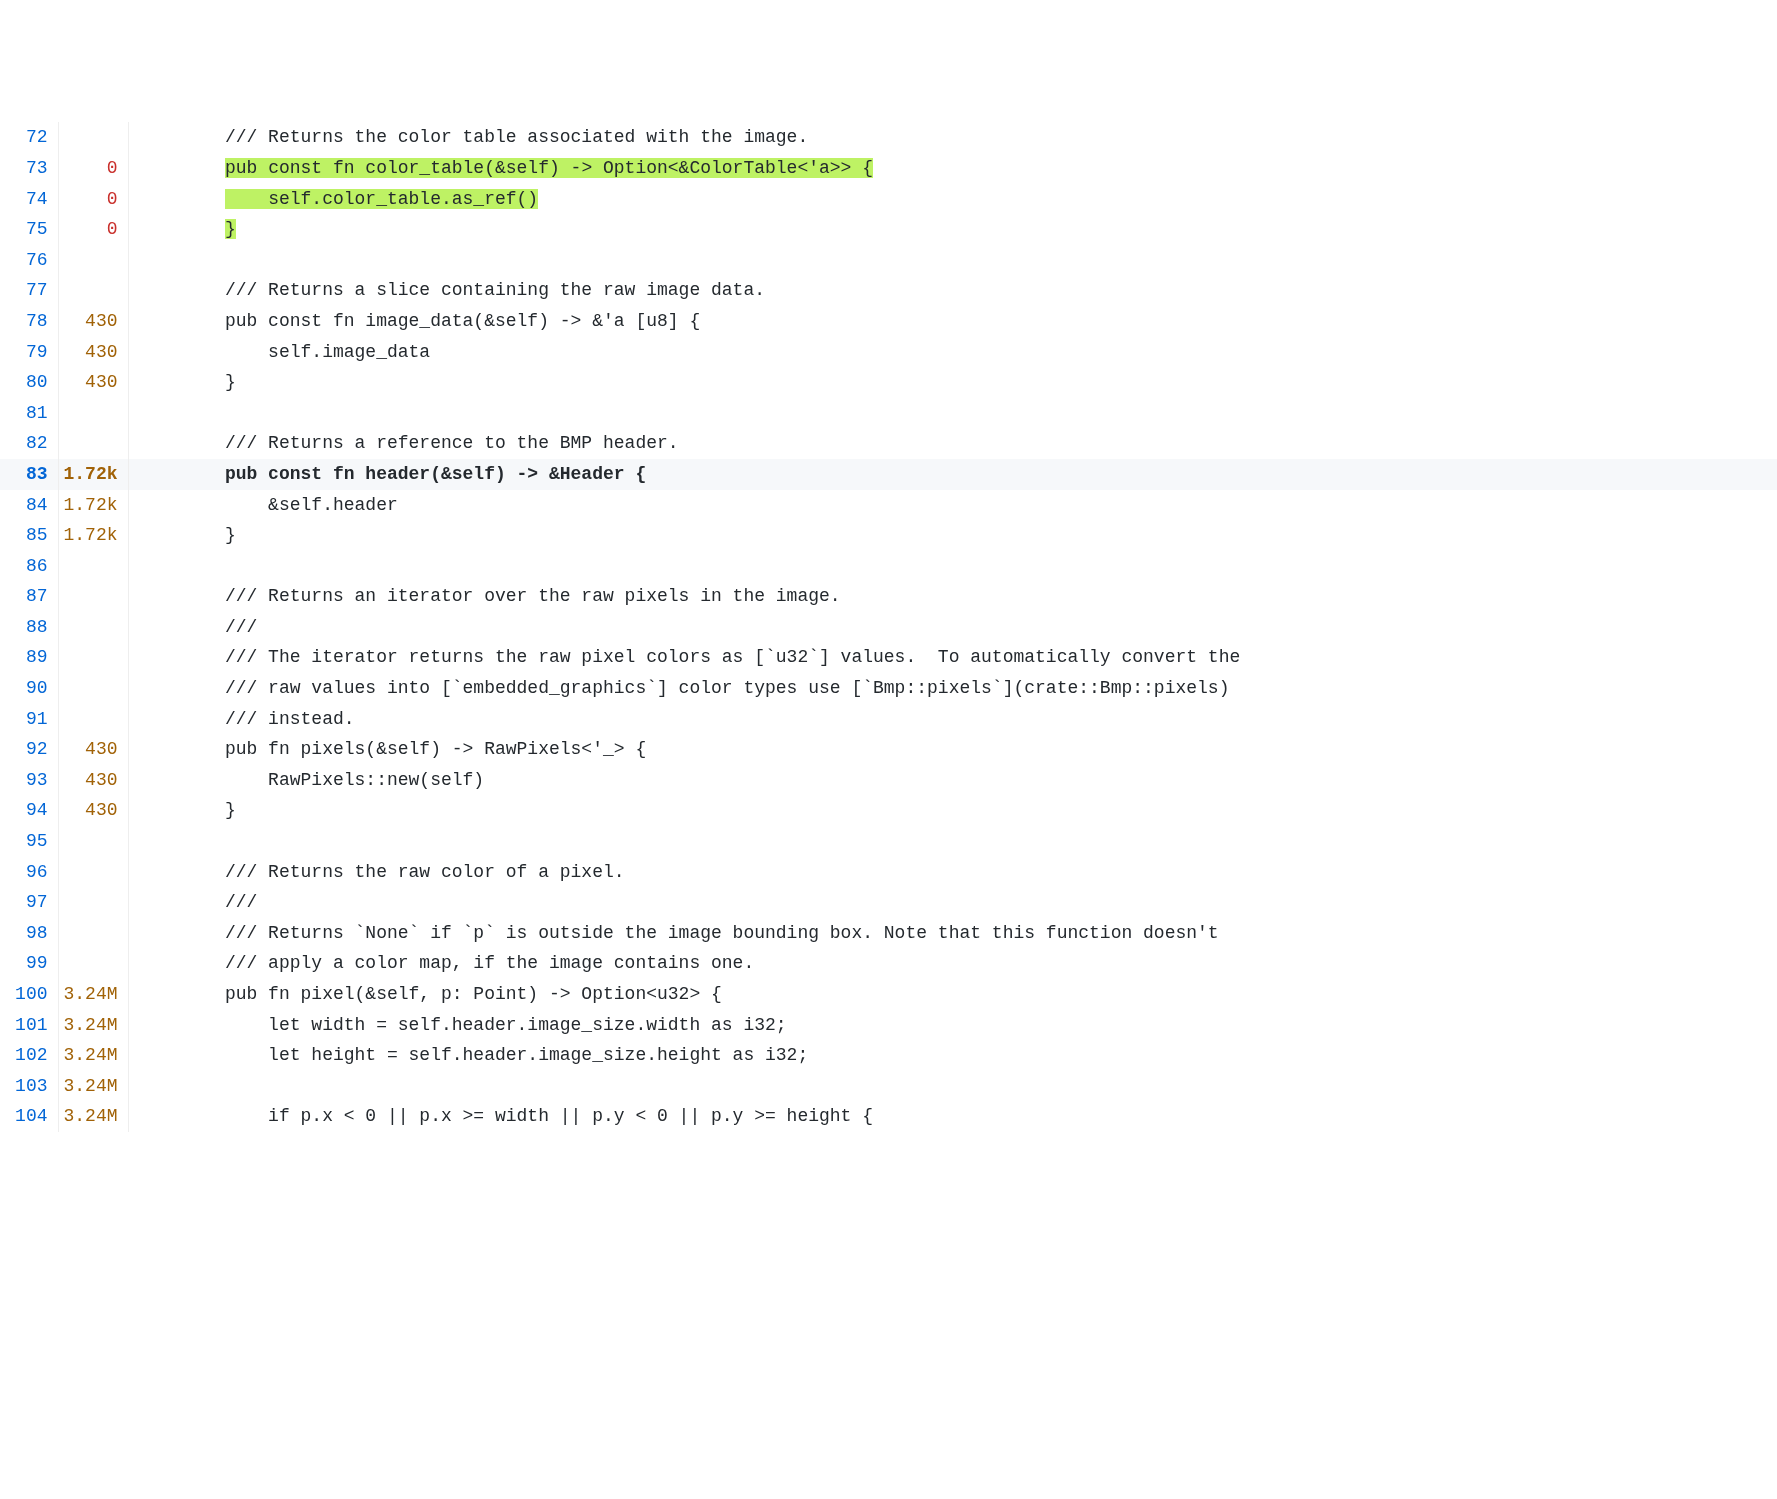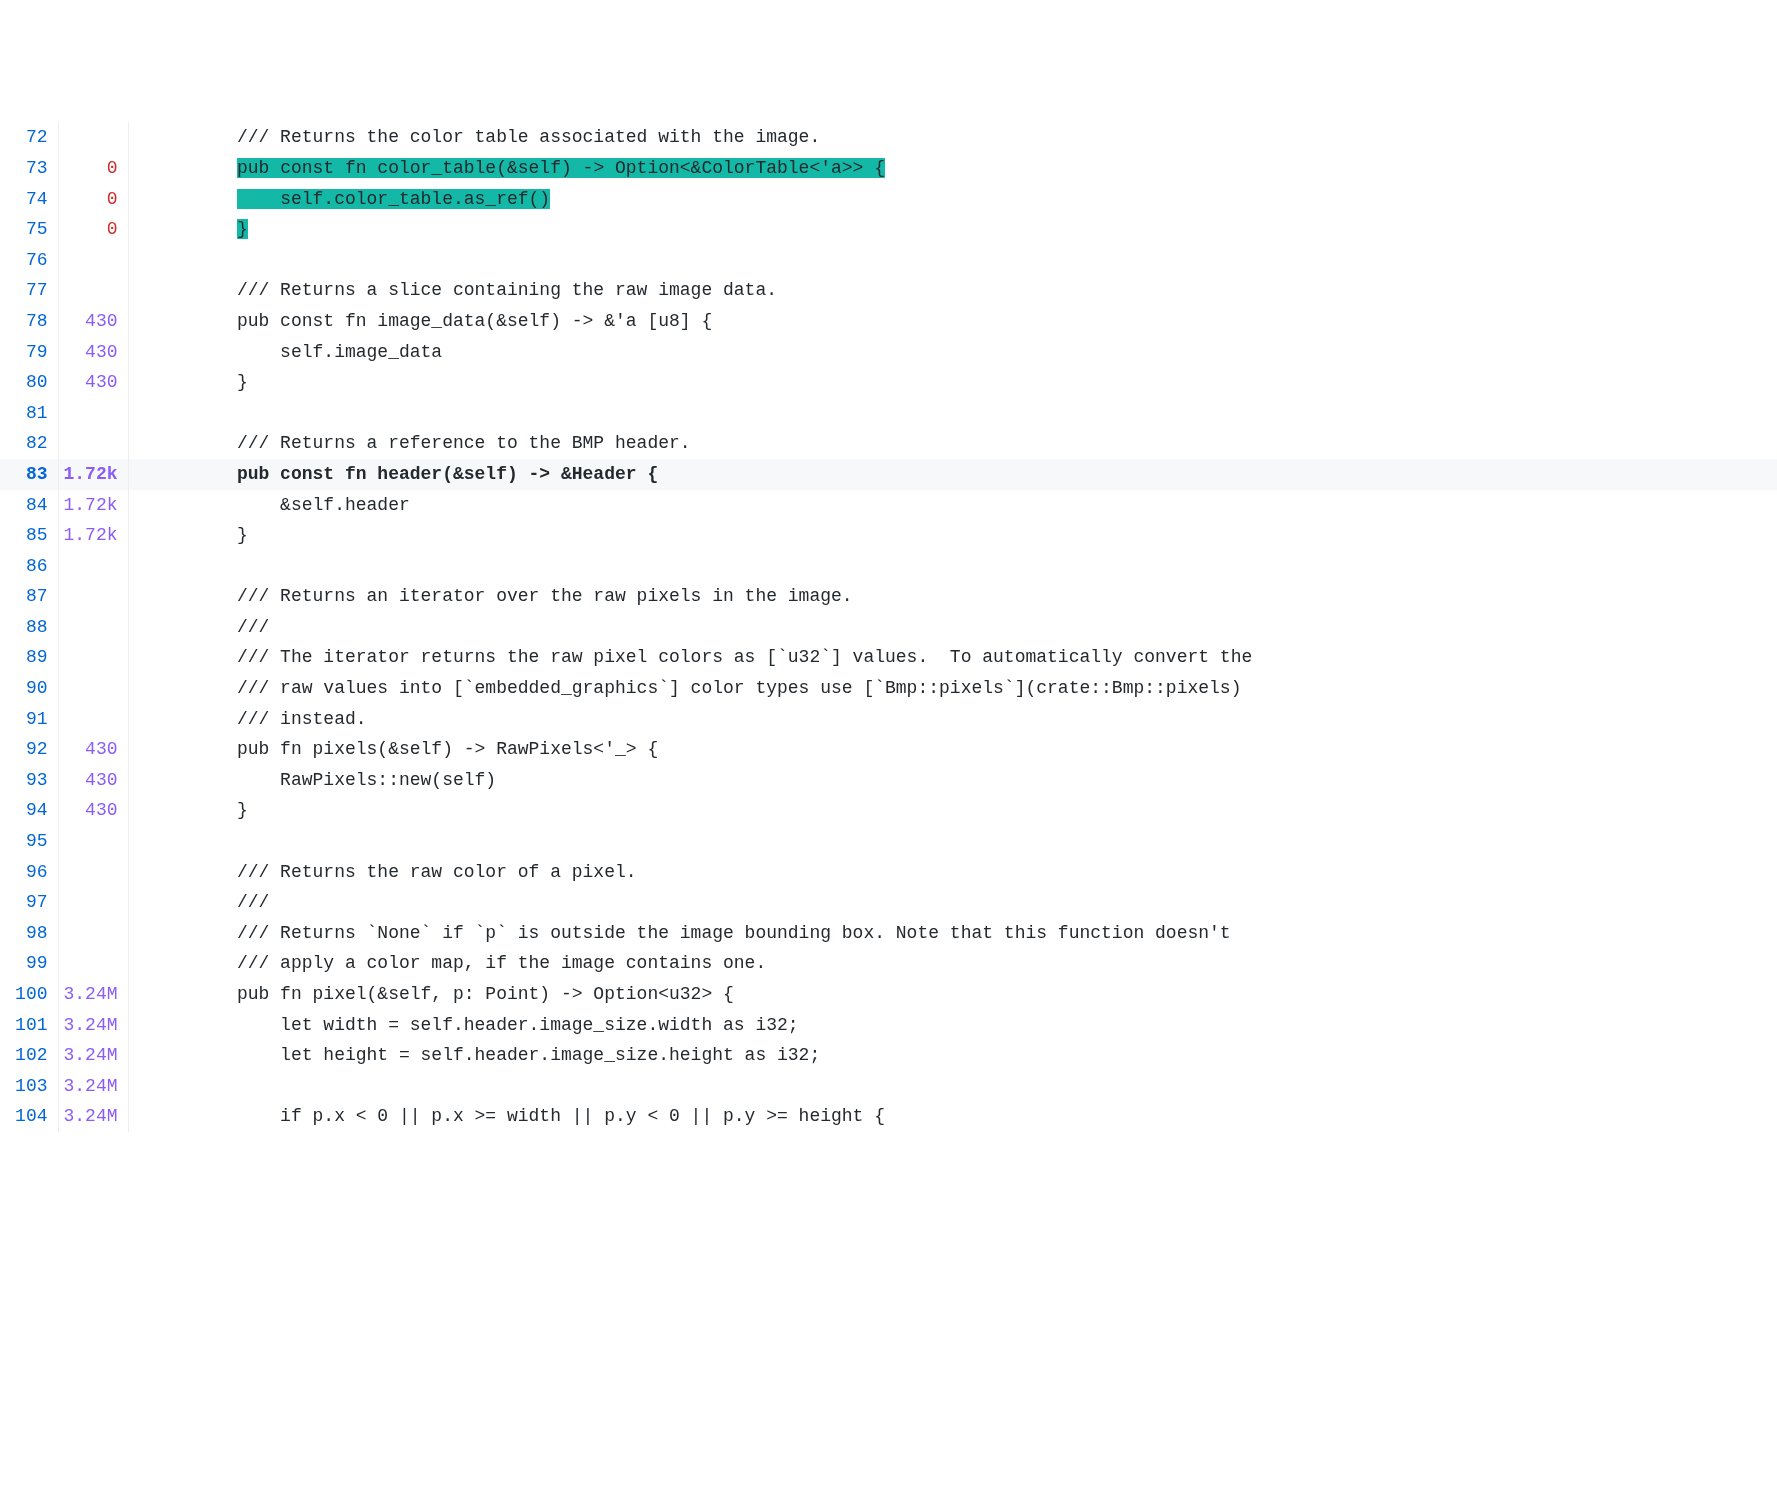--- a/index.html
+++ b/index.html
@@ -36,34 +36,34 @@
     border-right: 1px solid #eee;
     user-select: none;
     vertical-align: top;
     margin-left: 42px;
   }
   .count {
     text-align: right;
     padding-right: 10px;
     width: 70px;
     min-width: 70px;
-    color: #8b5cf6;
+    color: #a16207;
     border-right: 1px solid #eee;
     user-select: none;
     vertical-align: top;
   }
   .count.zero {
     color: #c9302c;
   }
   .code {
-    padding-left: 22px;
+    padding-left: 10px;
     vertical-align: top;
   }
   .hl-red {
-    background: #14b8a6;
+    background: #bef264;
   }
 </style>
 </head>
 <body>
 
 
 
 <table class="code-table">
 <tbody id="code-body">
 <tr><td class="line-num">72</td><td class="count"></td><td class="code">        /// Returns the color table associated with the image.</td></tr><tr><td class="line-num">73</td><td class="count zero">0</td><td class="code">        <span class="hl-red">pub const fn color_table(&amp;self) -&gt; Option&lt;&amp;ColorTable&lt;'a&gt;&gt; {</span></td></tr><tr><td class="line-num">74</td><td class="count zero">0</td><td class="code">        <span class="hl-red">    self.color_table.as_ref()</span></td></tr><tr><td class="line-num">75</td><td class="count zero">0</td><td class="code">        <span class="hl-red">}</span></td></tr><tr><td class="line-num">76</td><td class="count"></td><td class="code"></td></tr><tr><td class="line-num">77</td><td class="count"></td><td class="code">        /// Returns a slice containing the raw image data.</td></tr><tr><td class="line-num">78</td><td class="count">430</td><td class="code">        pub const fn image_data(&amp;self) -&gt; &amp;'a [u8] {</td></tr><tr><td class="line-num">79</td><td class="count">430</td><td class="code">            self.image_data</td></tr><tr><td class="line-num">80</td><td class="count">430</td><td class="code">        }</td></tr><tr><td class="line-num">81</td><td class="count"></td><td class="code"></td></tr><tr><td class="line-num">82</td><td class="count"></td><td class="code">        /// Returns a reference to the BMP header.</td></tr><tr class="hover"><td class="line-num">83</td><td class="count">1.72k</td><td class="code">        pub const fn header(&amp;self) -&gt; &amp;Header {</td></tr><tr><td class="line-num">84</td><td class="count">1.72k</td><td class="code">            &amp;self.header</td></tr><tr><td class="line-num">85</td><td class="count">1.72k</td><td class="code">        }</td></tr><tr><td class="line-num">86</td><td class="count"></td><td class="code"></td></tr><tr><td class="line-num">87</td><td class="count"></td><td class="code">        /// Returns an iterator over the raw pixels in the image.</td></tr><tr><td class="line-num">88</td><td class="count"></td><td class="code">        ///</td></tr><tr><td class="line-num">89</td><td class="count"></td><td class="code">        /// The iterator returns the raw pixel colors as [`u32`] values.  To automatically convert the</td></tr><tr><td class="line-num">90</td><td class="count"></td><td class="code">        /// raw values into [`embedded_graphics`] color types use [`Bmp::pixels`](crate::Bmp::pixels)</td></tr><tr><td class="line-num">91</td><td class="count"></td><td class="code">        /// instead.</td></tr><tr><td class="line-num">92</td><td class="count">430</td><td class="code">        pub fn pixels(&amp;self) -&gt; RawPixels&lt;'_&gt; {</td></tr><tr><td class="line-num">93</td><td class="count">430</td><td class="code">            RawPixels::new(self)</td></tr><tr><td class="line-num">94</td><td class="count">430</td><td class="code">        }</td></tr><tr><td class="line-num">95</td><td class="count"></td><td class="code"></td></tr><tr><td class="line-num">96</td><td class="count"></td><td class="code">        /// Returns the raw color of a pixel.</td></tr><tr><td class="line-num">97</td><td class="count"></td><td class="code">        ///</td></tr><tr><td class="line-num">98</td><td class="count"></td><td class="code">        /// Returns `None` if `p` is outside the image bounding box. Note that this function doesn't</td></tr><tr><td class="line-num">99</td><td class="count"></td><td class="code">        /// apply a color map, if the image contains one.</td></tr><tr><td class="line-num">100</td><td class="count">3.24M</td><td class="code">        pub fn pixel(&amp;self, p: Point) -&gt; Option&lt;u32&gt; {</td></tr><tr><td class="line-num">101</td><td class="count">3.24M</td><td class="code">            let width = self.header.image_size.width as i32;</td></tr><tr><td class="line-num">102</td><td class="count">3.24M</td><td class="code">            let height = self.header.image_size.height as i32;</td></tr><tr><td class="line-num">103</td><td class="count">3.24M</td><td class="code"></td></tr><tr style="height: 20px; overflow: hidden;"><td class="line-num">104</td><td class="count">3.24M</td><td class="code">            if p.x &lt; 0 || p.x &gt;= width || p.y &lt; 0 || p.y &gt;= height {</td></tr></tbody>

